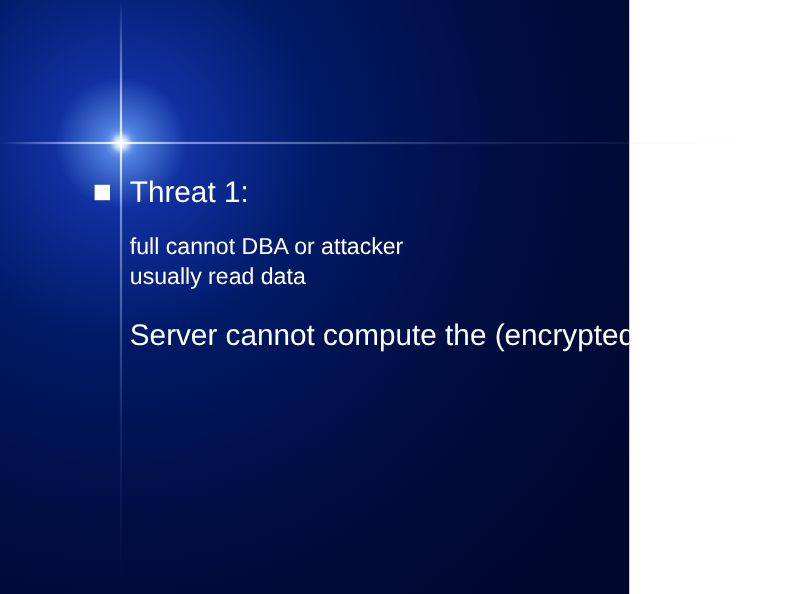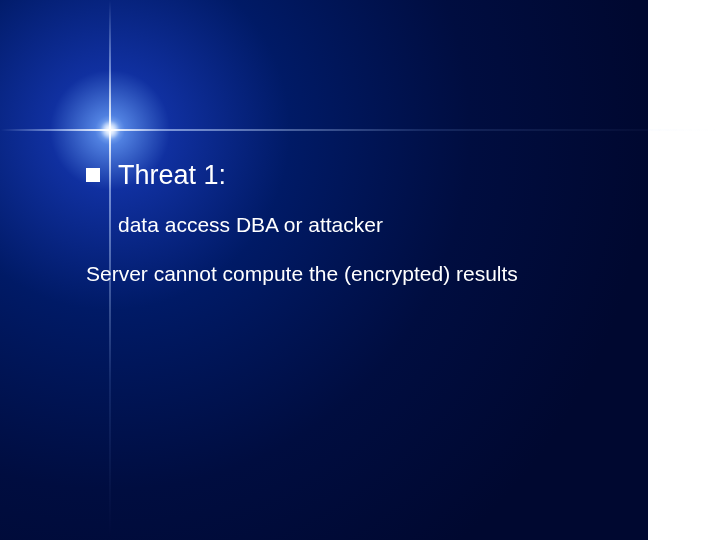--- a/index.html
+++ b/index.html
@@ -5,21 +5,21 @@
   html, body {
     margin: 0;
     padding: 0;
     width: 720px;
     height: 540px;
     overflow: hidden;
     font-family: Verdana, Geneva, sans-serif;
   }
   .slide {
     position: relative;
-    width: 648px;
+    width: 572px;
     height: 540px;
     background: radial-gradient(circle at 110px 130px,
                 #a0c8ff 0px,
                 #5080e0 15px,
                 #1030a0 60px,
                 #001a66 180px,
                 #000d40 360px,
                 #000830 540px);
     color: #ffffff;
   }
@@ -87,42 +87,44 @@
     line-height: 1.28;
     font-weight: 400;
   }
   .sub-block {
     margin-left: 32px;
     margin-top: 18px;
     font-size: 21px;
     line-height: 1.32;
   }
   .sub-block2 {
+    margin-left: 32px;
     margin-top: 22px;
-    font-size: 21px;
+    font-size: 27px;
     line-height: 1.32;
   }
 </style>
 </head>
 <body>
 
 <div class="slide">
   <div class="flare-h"></div>
   <div class="flare-v"></div>
   <div class="flare-core"></div>
 
   <div class="content">
     <div class="bullet-row">
       <div class="bullet"></div>
       <div class="title-block">
         <div>Threat 1:</div>
       </div>
     </div>
 
     <div class="sub-block">
-      <div>data access DBA or attacker</div>
+      <div>full cannot DBA or attacker</div>
+      <div>usually read data</div>
     </div>
 
     <div class="sub-block2">
       <div>Server cannot compute the (encrypted) results</div>
     </div>
   </div>
 </div>
 
 </body></html>

